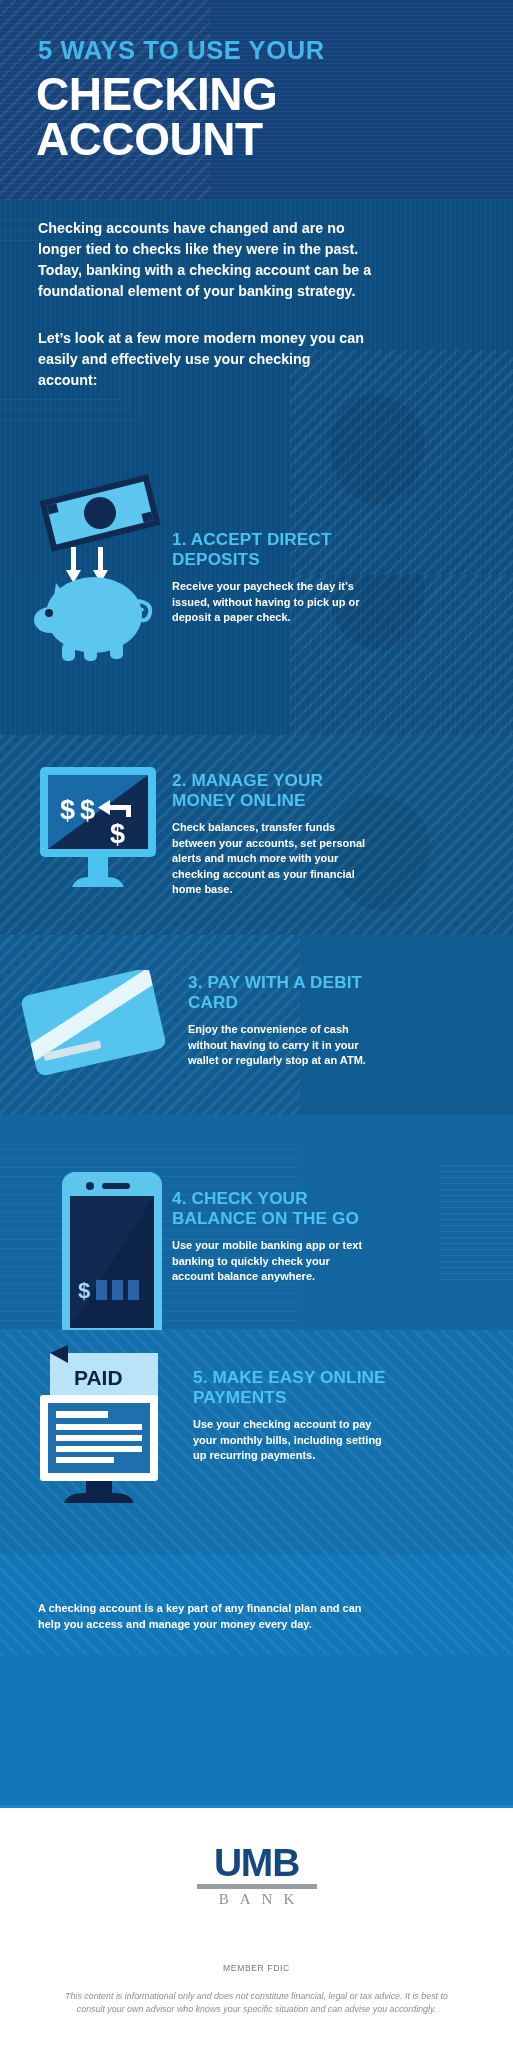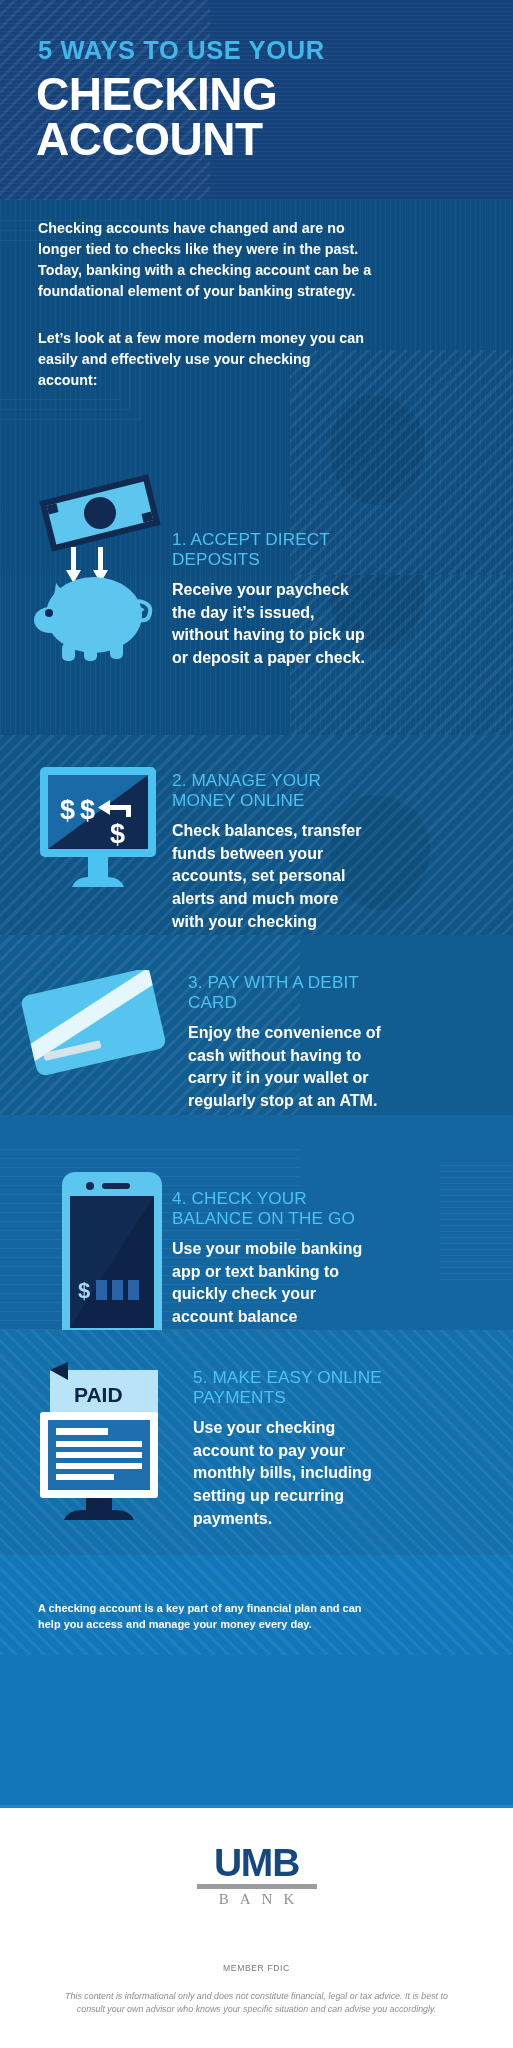--- a/index.html
+++ b/index.html
@@ -111,28 +111,28 @@
   }
   .intro-p1 { top: 218px; }
   .intro-p2 { top: 328px; }
 
   
   .sec { position: absolute; left: 0; width: 513px; }
   .sec-text { position: absolute; left: 172px; width: 200px; }
   .sec-h {
     color: #4cc2f1;
     font-size: 17.2px;
-    font-weight: normal;
+    font-weight: bold;
     line-height: 1.16;
     letter-spacing: 0.1px;
   }
   .sec-b {
     margin-top: 9px;
     color: #ffffff;
-    font-size: 16px;
+    font-size: 11px;
     font-weight: bold;
     line-height: 1.42;
   }
   .sec-icon { position: absolute; }
 
   
   .outro {
     position: absolute;
     left: 38px; top: 1600px;
     width: 340px;
@@ -325,21 +325,21 @@
     <div class="sec-text" style="top:74px;">
       <div class="sec-h">4. CHECK YOUR BALANCE ON THE GO</div>
       <div class="sec-b">Use your mobile banking app or text banking to quickly check your account balance anywhere.</div>
     </div>
   </div>
 
   <div class="band band-s5">
     <div class="tex-diag2" style="left:0;top:0;width:513px;height:225px;"></div>
   </div>
   <div class="sec" style="top:1330px;">
-    <div class="sec-icon" style="left:28px;top:30px;width:140px;height:165px;">
+    <div class="sec-icon" style="left:28px;top:13px;width:140px;height:165px;">
       <svg width="140" height="165" viewBox="0 0 140 165">
 
         <polygon points="22,10 130,10 130,118 22,118" fill="#b9e3f6"></polygon>
         <polygon points="22,10 40,2 40,20" fill="#0d2347"></polygon>
         <text x="46" y="42" font-family="Liberation Sans, sans-serif" font-size="21" font-weight="bold" fill="#0d2347">PAID</text>
 
         <rect x="12" y="52" width="118" height="86" rx="3" fill="#ffffff"></rect>
         <rect x="20" y="60" width="102" height="70" fill="#1f6fae"></rect>
         <rect x="28" y="68" width="52" height="7" fill="#ffffff"></rect>
         <rect x="28" y="81" width="86" height="6" fill="#ffffff"></rect>

